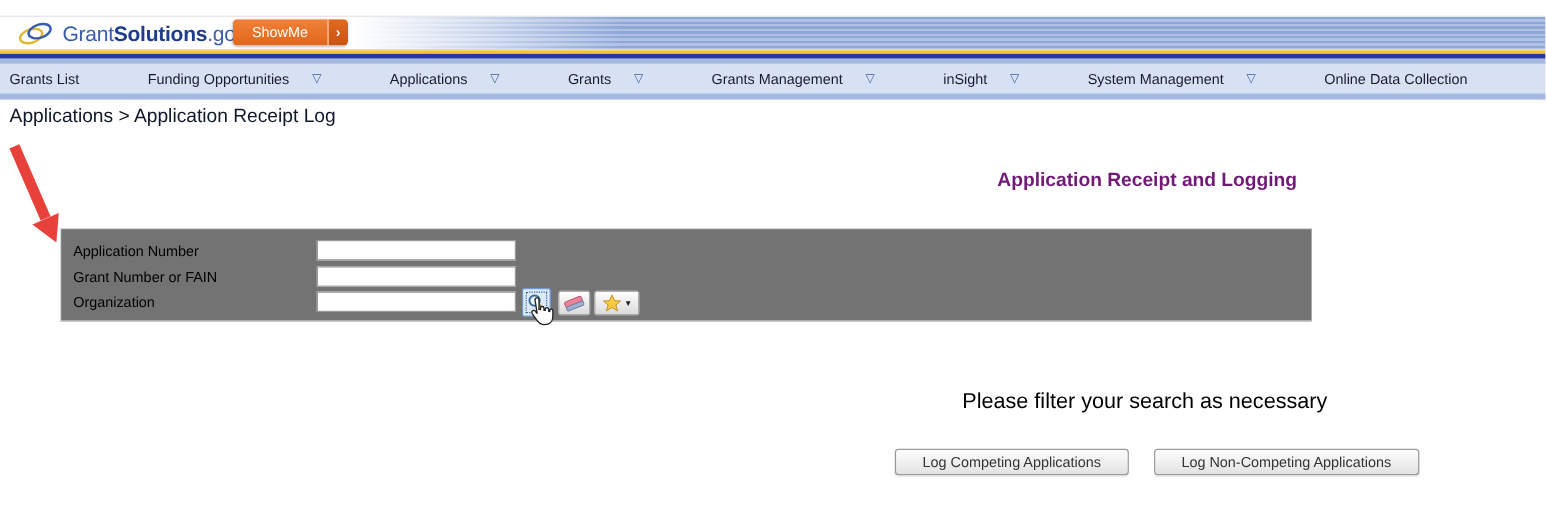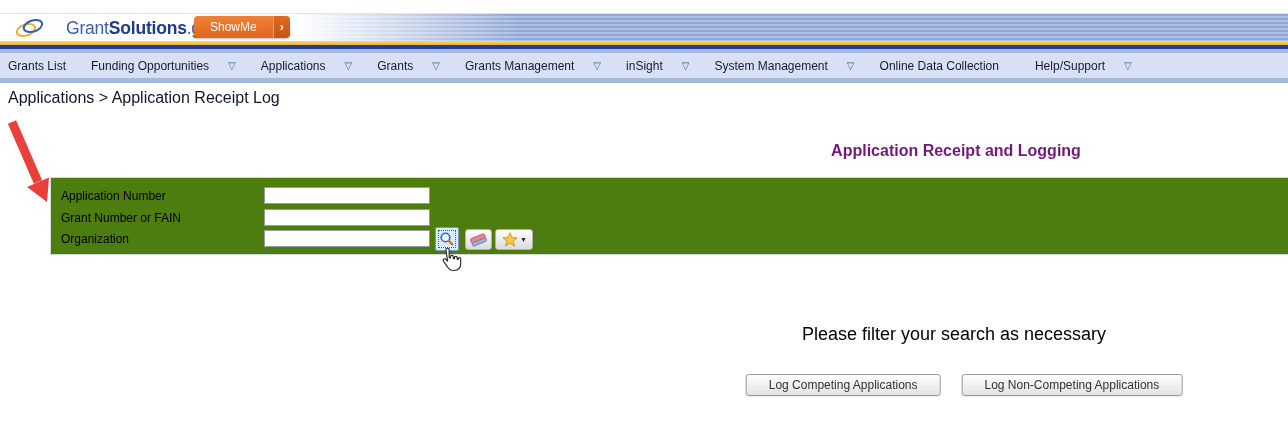--- a/index.html
+++ b/index.html
@@ -10,52 +10,52 @@
   .header-band{
     position:absolute; top:13px; left:0; width:1288px; height:28px;
     background:
       linear-gradient(to right, #ffffff 0px, #ffffff 295px, rgba(255,255,255,.55) 400px, rgba(255,255,255,0) 520px),
       repeating-linear-gradient(to bottom, #8da7d6 0px, #8da7d6 2px, #b0c1e5 2px, #b0c1e5 4px);
     border-top:1px solid #e4e4e4;
   }
   .logo{ position:absolute; left:12px; top:2px; height:24px; display:flex; align-items:center; cursor:pointer; }
   .logo-rings{ margin-right:4px; }
   .logo-text{ font-size:17.5px; letter-spacing:-.2px; white-space:nowrap; }
-  .logo-grant{ color:#3a5dab;margin-left:14px; }
+  .logo-grant{ color:#3a5dab; }
   .logo-solutions{ color:#1e3c8c; font-weight:bold; }
   .logo-gov{ color:#3a5dab; }
   .showme{ position:absolute; left:194px; top:2px; height:22px; display:flex; cursor:pointer;
            border-radius:4px; overflow:hidden; box-shadow:0 1px 2px rgba(0,0,0,.25); }
   .showme-label{ background:linear-gradient(#f08138,#e0661c); color:#fff; font-weight:normal; font-size:12px;
                  padding:0 16px; display:flex; align-items:center; }
   .showme-caret{ background:linear-gradient(#e06a1f,#c95312); color:#fff; width:17px; display:flex;
                  align-items:center; justify-content:center; font-size:12px; font-weight:bold;
                  border-left:1px solid #f49c63; }
   .gold-stripe{ position:absolute; top:41px; left:0; width:1288px; height:4px;
                 background:linear-gradient(#f7dc74,#e2b42c); }
   .navy-stripe{ position:absolute; top:45px; left:0; width:1288px; height:4px; background:#26389c; }
 
   
   .navbar{ position:absolute; top:49px; left:0; width:1288px; height:34px;
            background:#d8e1f3; border-top:4px solid #a4b9e2; border-bottom:5px solid #a4b9e2;
-           display:flex; align-items:center; padding-left:8px; }
+           display:flex; align-items:center; padding-left:8px;gap:32px; }
   .nav-item{ display:flex; align-items:center; font-size:12px; color:#191933;
              margin-right:25px; white-space:nowrap; cursor:pointer; }
   .nav-item.wide-gap{ margin-right:36px; }
   .nav-arrow{ margin-left:19px; font-size:10px; color:#3c5da8; line-height:1; }
 
   
   .breadcrumb{ position:absolute; left:8px; top:89px; font-size:16px; color:#0f172a; }
 
   
   .red-arrow{ position:absolute; left:2px; top:118px; }
 
   
-  .form-panel{ position:absolute; left:50px; top:177px; width:1238px; height:78px;
-               border:1px solid #d8d8d8; border-right:none; background:#4d7c0f; }
+  .form-panel{ position:absolute; left:50px; top:190px; width:1043px; height:78px;
+               border:1px solid #d8d8d8; border-right:none; background:#737373; }
   .form-row{ position:absolute; left:0; height:18px; width:100%; }
   .form-label{ position:absolute; left:10px; top:2px; font-size:12px; color:#000; white-space:nowrap; }
   .form-input{ position:absolute; left:213px; top:0; width:166px; height:17px;
                border:1px solid #9a9a9a; background:#fff; font-size:12px; padding:0 3px;
                font-family:"Liberation Sans", sans-serif; }
   .row-1{ top:9px; } .row-2{ top:31px; } .row-3{ top:52px; }
 
   .search-btn{ position:absolute; left:384px; top:49px; width:24px; height:24px;
                border:1px solid #6f9bd1; background:#ddeaf8; border-radius:2px;
                display:flex; align-items:center; justify-content:center; cursor:pointer; }

